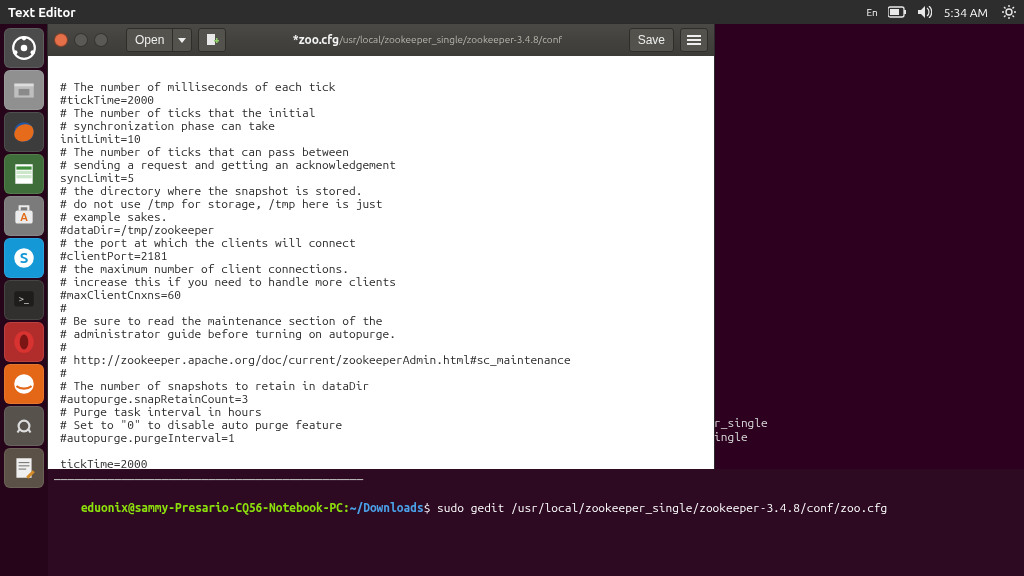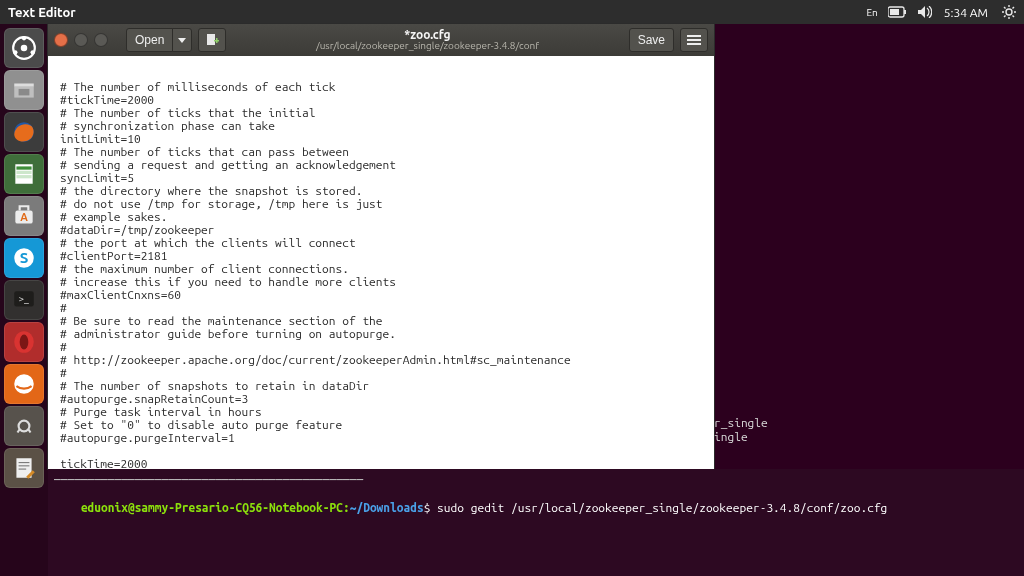--- a/index.html
+++ b/index.html
@@ -84,21 +84,21 @@
     background: #53524d;
     border: 1px solid #2e2d2a; border-radius: 3px;
     color: #eee; font-size: 12px;
     display: inline-flex; align-items: center;
     padding: 0 8px; gap: 4px;
   }
   .titlebar .open-btn  { border-top-right-radius:0; border-bottom-right-radius:0; }
   .titlebar .open-drop { border-top-left-radius:0; border-bottom-left-radius:0; margin-left:-7px; padding:0 5px; }
   .titlebar .title-center {
     flex: 1;
-    display:flex; flex-direction:column; align-items:center; justify-content:center;
+    display:flex; flex-direction:row; align-items:center; justify-content:center;
     line-height: 1;
   }
   .titlebar .doc-title { font-size: 12px; font-weight: bold; color:#f5f5f5; }
   .titlebar .doc-path  { font-size: 10px; color:#b8b6ad; }
   .titlebar .save-btn { }
 
   .gedit .editor {
     flex: 1; overflow: hidden;
     background: #ffffff;
   }

